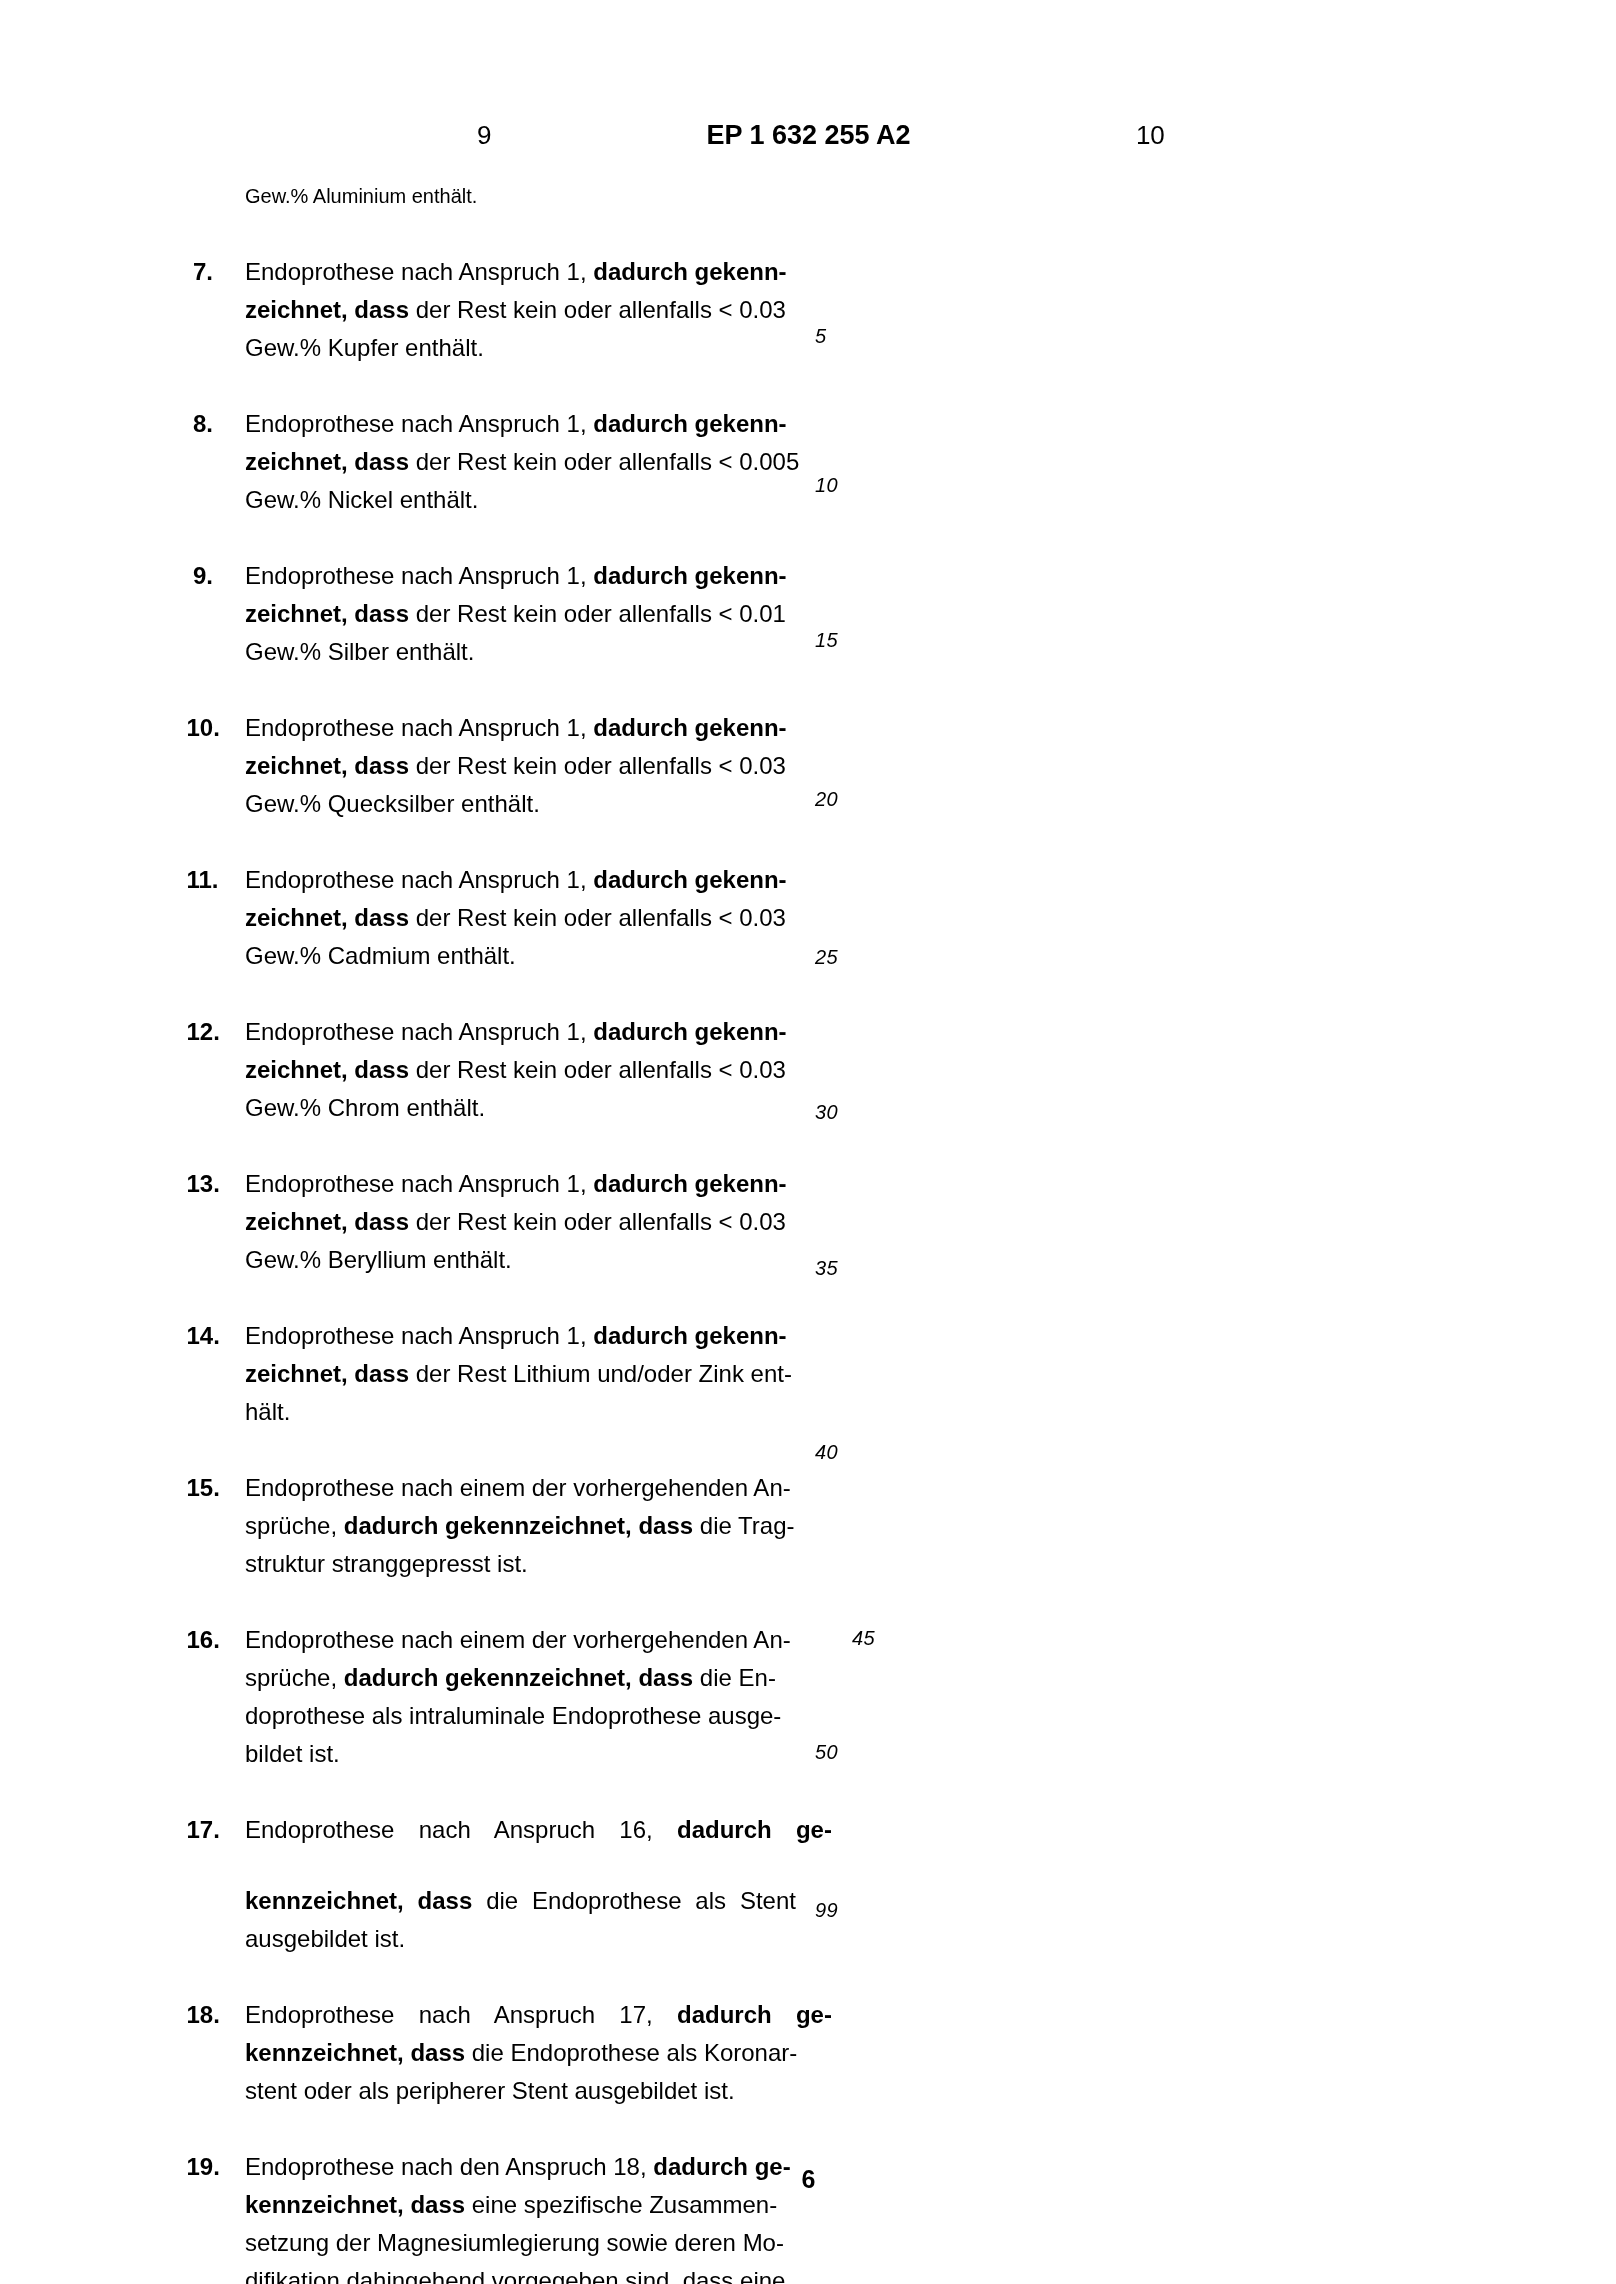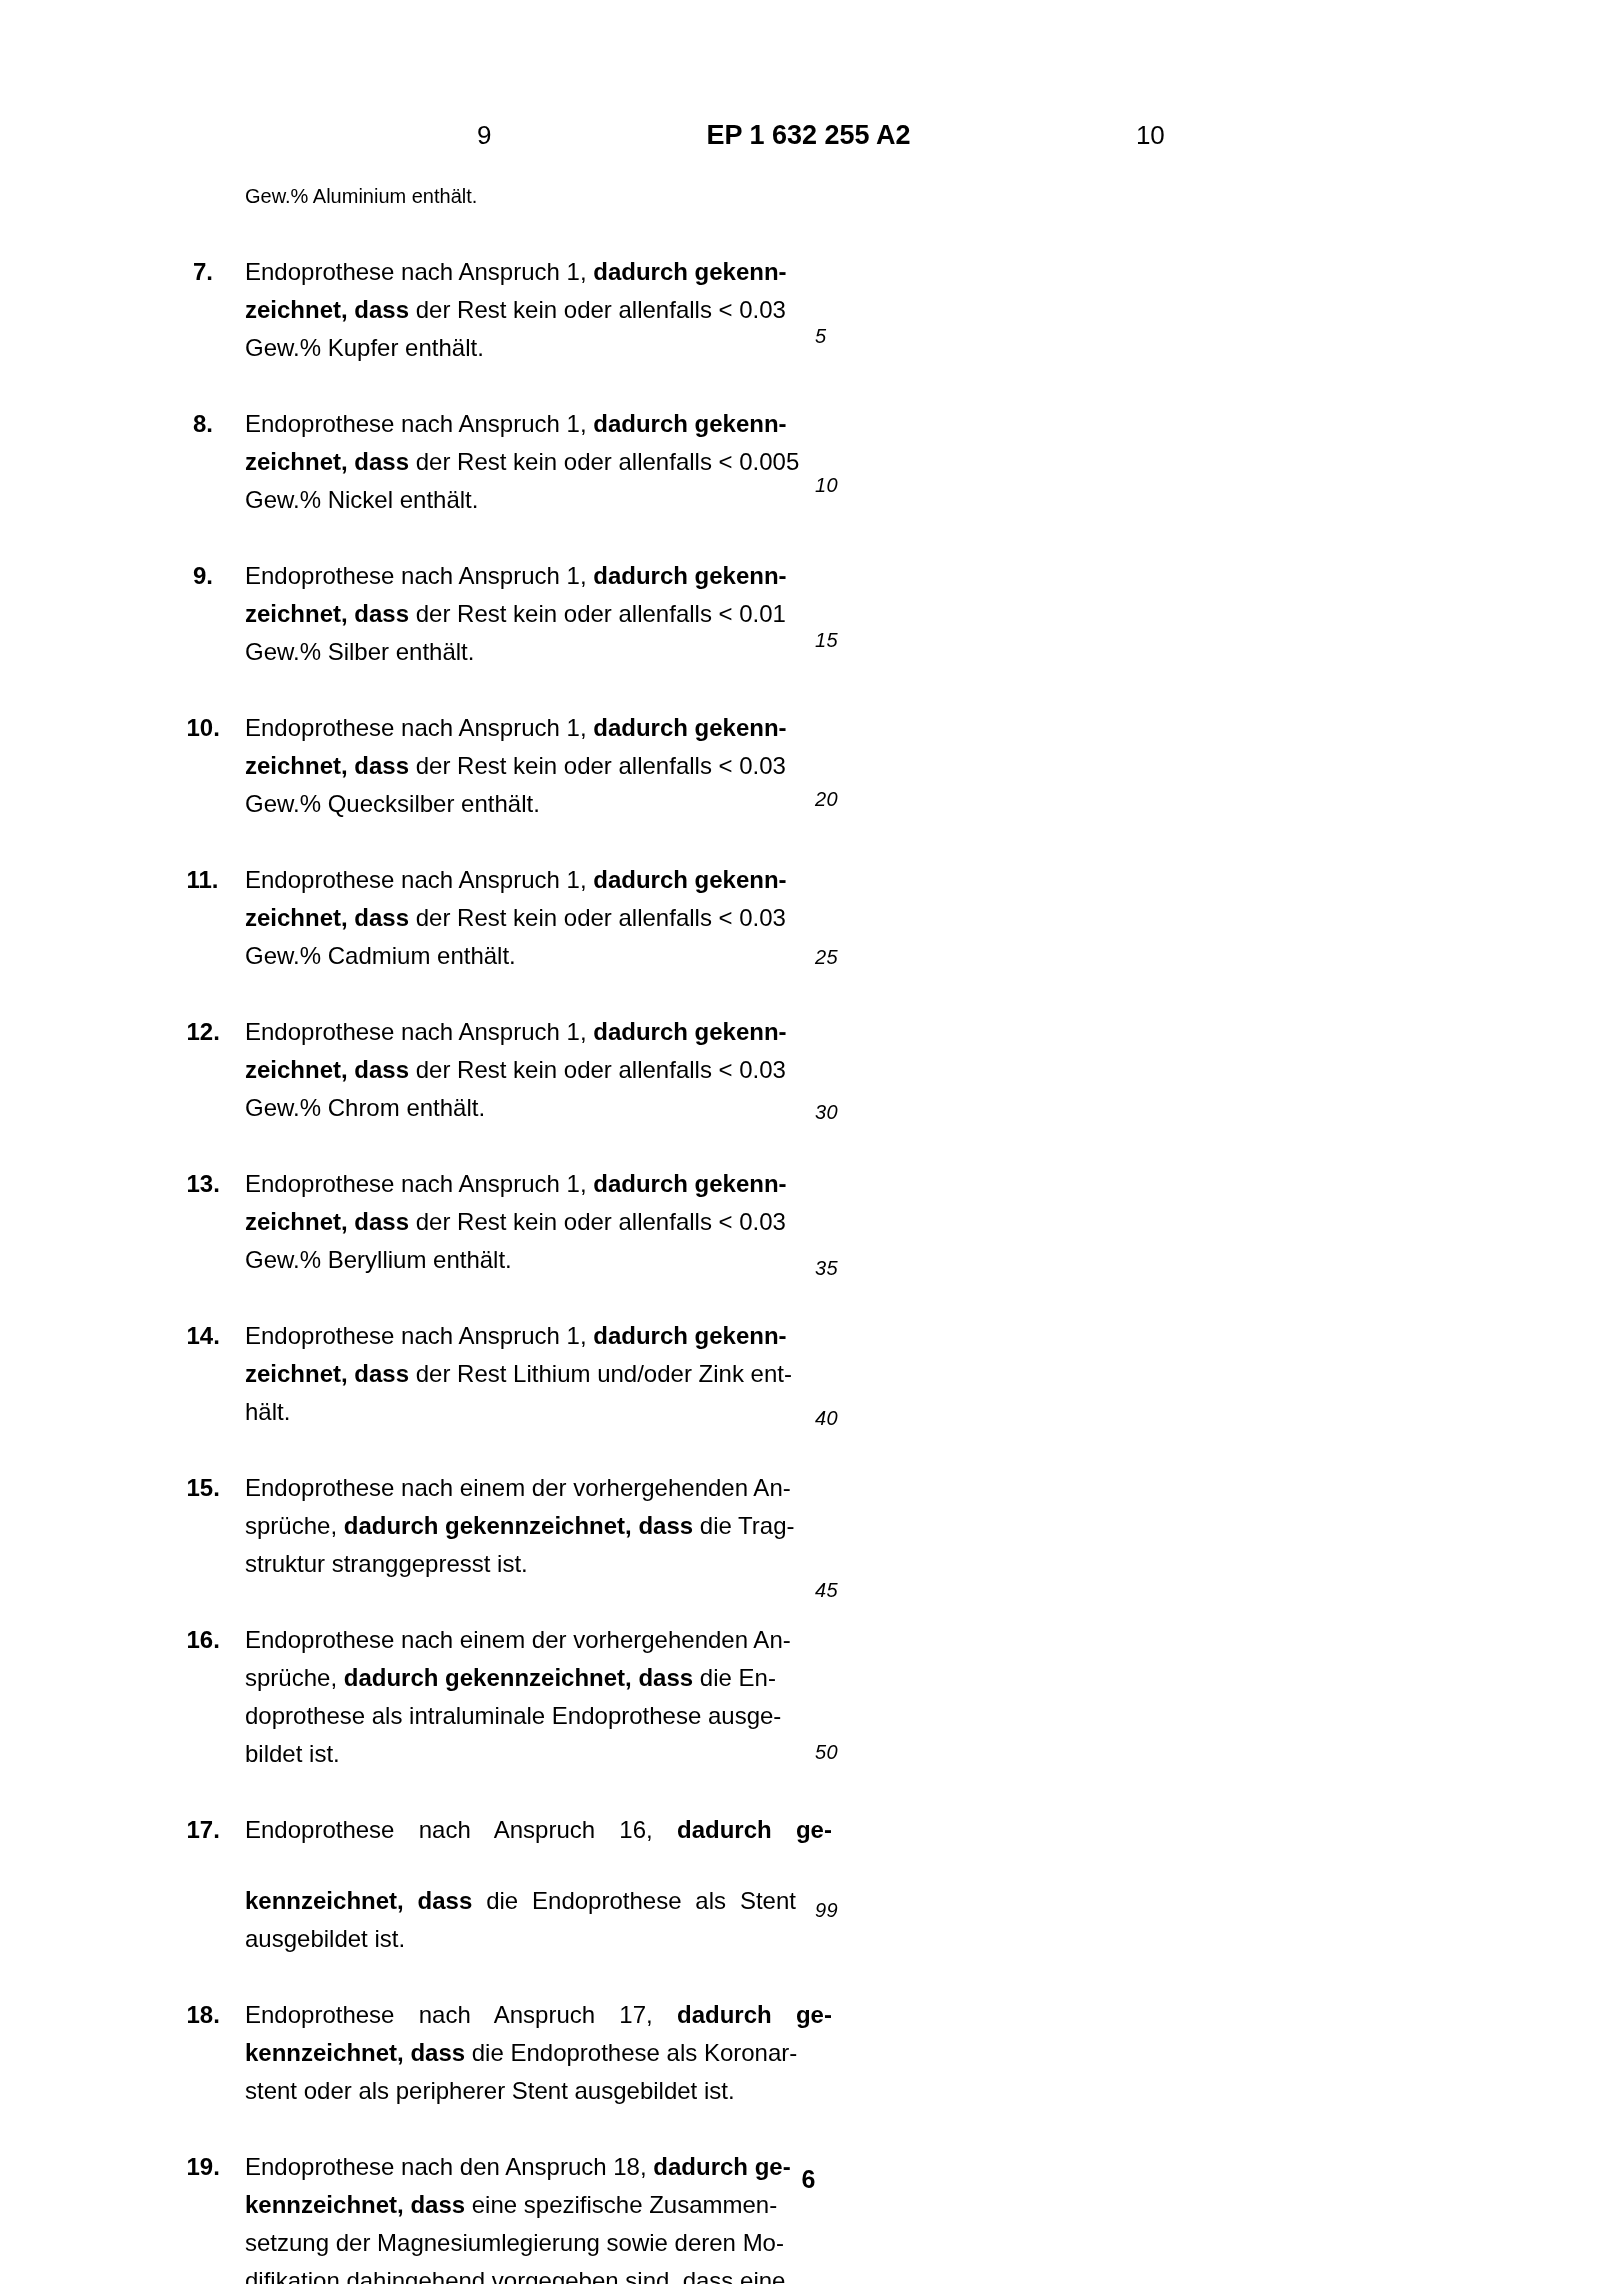--- a/index.html
+++ b/index.html
@@ -258,22 +258,22 @@
   </div>
 
   <div class="linenums" id="linenums-host">
       <div class="linenum" style="top: 326px;">5</div>
       <div class="linenum" style="top: 475px;">10</div>
       <div class="linenum" style="top: 630px;">15</div>
       <div class="linenum" style="top: 789px;">20</div>
       <div class="linenum" style="top: 947px;">25</div>
       <div class="linenum" style="top: 1102px;">30</div>
       <div class="linenum" style="top: 1258px;">35</div>
-      <div class="linenum" style="top: 1408px; font-style: italic;">40</div>
-      <div class="linenum" style="top: 1580px;">45</div>
+      <div class="linenum" style="top: 1442px; font-style: italic;">40</div>
+      <div class="linenum" style="top: 1628px; margin-left: 37px;">45</div>
       <div class="linenum" style="top: 1742px;">50</div>
       <div class="linenum" style="top: 1900px;">99</div>
     </div>
 
   <div class="page-footer">6</div>
 
 </div>
 
 
 </body></html>

